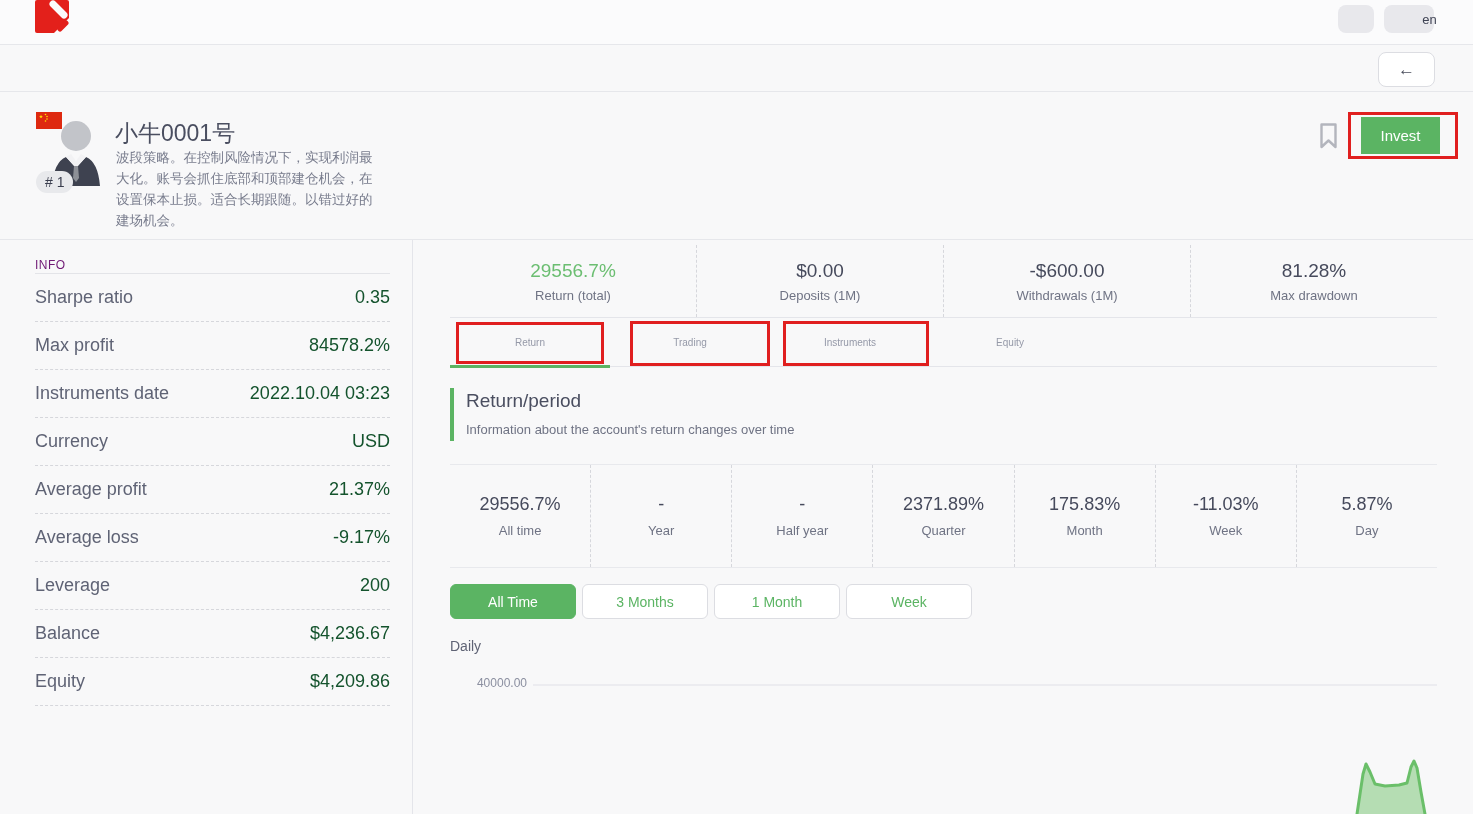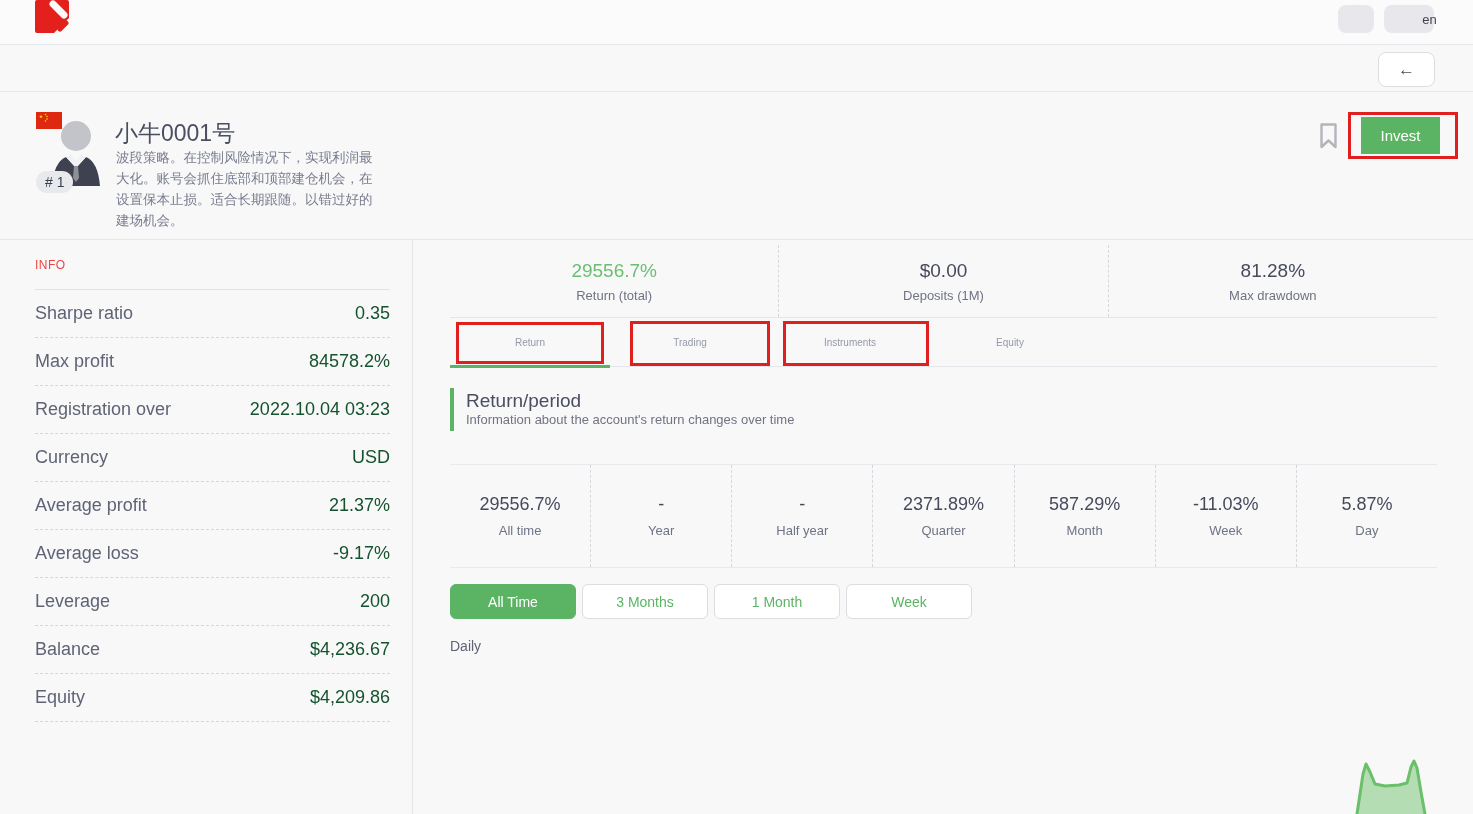--- a/index.html
+++ b/index.html
@@ -21,41 +21,41 @@
   .flag { position:absolute; left:36px; top:20px; width:26px; height:17px; }
   .avatar { position:absolute; left:46px; top:22px; width:56px; height:72px; }
   .rank-badge { position:absolute; left:36px; top:79px; height:22px; padding:0 9px; background:#e8e9ec; border-radius:11px; font-size:14px; color:#3a3e4e; line-height:22px; }
   .p-name { position:absolute; left:115px; top:26px; font-size:23px; font-weight:500; color:#4a4e60; }
   .p-desc { position:absolute; left:116px; top:56px; width:264px; font-size:13.5px; line-height:1.55; color:#787c8d; }
   .bookmark { position:absolute; left:1319px; top:31px; width:19px; height:26px; cursor:pointer; }
   .invest-btn { position:absolute; left:1361px; top:25px; width:79px; height:37px; background:#5bb463; color:#fff; font-size:15px; border:none; border-radius:0; cursor:pointer; font-family:"Liberation Sans",sans-serif; }
 
   
   .sidebar { position:absolute; left:0; top:240px; width:413px; height:574px; border-right:1px solid #e4e5ea; padding:18px 22px 0 35px; }
-  .info-title { font-size:12px; letter-spacing:.5px; color:#ef4444; margin-bottom:17px; }
+  .info-title { font-size:12px; letter-spacing:.5px; color:#701a75; margin-bottom:1px; }
   .info-head-rule { border-top:1px solid #e3e4e8; }
   .info-row { height:48px; display:flex; align-items:center; justify-content:space-between; border-bottom:1px dashed #d6d7dc; font-size:18px; }
   .info-label { color:#5f6375; }
   .info-value { color:#14532d; }
 
   
   .main { position:absolute; left:413px; top:240px; width:1060px; height:574px; }
   .stats-row { position:absolute; left:37px; top:5px; width:987px; height:73px; display:flex; border-bottom:1px solid #e4e5ea; }
   .stat-cell { flex:1; display:flex; flex-direction:column; align-items:center; justify-content:center; gap:6px; }
   .stat-cell + .stat-cell { border-left:1px dashed #d6d7dc; }
   .stat-value { font-size:19px; color:#464a5c; }
   .stat-value.green { color:#6cbe72; }
   .stat-label { font-size:13px; color:#6f7384; }
 
   .tabs { position:absolute; left:37px; top:78px; width:987px; height:49px; display:flex; border-bottom:1px solid #e4e5ea; }
   .tab { position:relative; width:160px; text-align:center; line-height:49px; font-size:10px; color:#9599a8; cursor:pointer; }
   .tab-underline { position:absolute; left:0; right:0; bottom:-2px; height:3px; background:#5bb463; }
 
   .section-head { position:absolute; left:37px; top:148px; border-left:4px solid #5bb463; padding:2px 0 4px 12px; }
-  .section-title { font-size:19px; color:#4a4e60; }
+  .section-title { font-size:19px; color:#4a4e60; margin-bottom:10px; }
   .section-sub { font-size:13px; color:#6f7384; }
 
   .period-row { position:absolute; left:37px; top:224px; width:987px; height:104px; display:flex; border-top:1px solid #e8e9ed; border-bottom:1px solid #e8e9ed; }
   .p-cell { flex:1; display:flex; flex-direction:column; align-items:center; justify-content:center; gap:8px; }
   .p-cell + .p-cell { border-left:1px dashed #d6d7dc; }
   .p-value { font-size:18px; color:#464a5c; }
   .p-label { font-size:13px; color:#6f7384; }
 
   .range-row { position:absolute; left:37px; top:344px; display:flex; gap:6px; }
   .range-btn { width:126px; height:35px; background:#fff; border:1px solid #dcdde2; border-radius:6px; font-size:14px; color:#5bb463; cursor:pointer; font-family:"Liberation Sans",sans-serif; }
@@ -132,21 +132,21 @@
     <div class="info-head-rule"></div>
     <div class="info-row">
       <span class="info-label">Sharpe ratio</span>
       <span class="info-value">0.35</span>
     </div>
     <div class="info-row">
       <span class="info-label">Max profit</span>
       <span class="info-value">84578.2%</span>
     </div>
     <div class="info-row">
-      <span class="info-label">Registration over</span>
+      <span class="info-label">Instruments date</span>
       <span class="info-value">2022.10.04 03:23</span>
     </div>
     <div class="info-row">
       <span class="info-label">Currency</span>
       <span class="info-value">USD</span>
     </div>
     <div class="info-row">
       <span class="info-label">Average profit</span>
       <span class="info-value">21.37%</span>
     </div>
@@ -171,20 +171,24 @@
   <div class="main">
 
     <div class="stats-row">
       <div class="stat-cell">
         <span class="stat-value green">29556.7%</span>
         <span class="stat-label">Return (total)</span>
       </div>
       <div class="stat-cell">
         <span class="stat-value">$0.00</span>
         <span class="stat-label">Deposits (1M)</span>
+      </div>
+      <div class="stat-cell">
+        <span class="stat-value">-$600.00</span>
+        <span class="stat-label">Withdrawals (1M)</span>
       </div>
       <div class="stat-cell">
         <span class="stat-value">81.28%</span>
         <span class="stat-label">Max drawdown</span>
       </div>
     </div>
 
     <div class="tabs">
       <div class="tab">
         <span>Return</span>
@@ -217,21 +221,21 @@
       </div>
       <div class="p-cell">
         <span class="p-value">-</span>
         <span class="p-label">Half year</span>
       </div>
       <div class="p-cell">
         <span class="p-value">2371.89%</span>
         <span class="p-label">Quarter</span>
       </div>
       <div class="p-cell">
-        <span class="p-value">587.29%</span>
+        <span class="p-value">175.83%</span>
         <span class="p-label">Month</span>
       </div>
       <div class="p-cell">
         <span class="p-value">-11.03%</span>
         <span class="p-label">Week</span>
       </div>
       <div class="p-cell">
         <span class="p-value">5.87%</span>
         <span class="p-label">Day</span>
       </div>
@@ -239,20 +243,24 @@
 
     <div class="range-row">
       <button class="range-btn active">All Time</button>
       <button class="range-btn">3 Months</button>
       <button class="range-btn">1 Month</button>
       <button class="range-btn">Week</button>
     </div>
 
     <div class="daily-label">Daily</div>
 
+    <div class="grid-row" style="top:436px; left:0; width:1024px;">
+      <span class="grid-tick">40000.00</span>
+      <span class="grid-line"></span>
+    </div>
 
     <svg class="curve-svg" viewBox="0 0 140 62" preserveAspectRatio="none">
       <polygon points="20,62 26,22 29,12 33,20 38,32 48,34 62,33 70,31 74,15 77,9 80,16 84,40 88,62" fill="#a9d8a7" fill-opacity="0.85"></polygon>
       <polyline points="20,62 26,22 29,12 33,20 38,32 48,34 62,33 70,31 74,15 77,9 80,16 84,40 88,62" fill="none" stroke="#6abf69" stroke-width="3" stroke-linejoin="round" stroke-linecap="round"></polyline>
     </svg>
   </div>
 
   <div id="ann-layer">
       <div class="ann-box" style="left: 1348px; top: 112px; width: 110px; height: 47px;"></div>
       <div class="ann-box" style="left: 456px; top: 322px; width: 148px; height: 42px;"></div>

